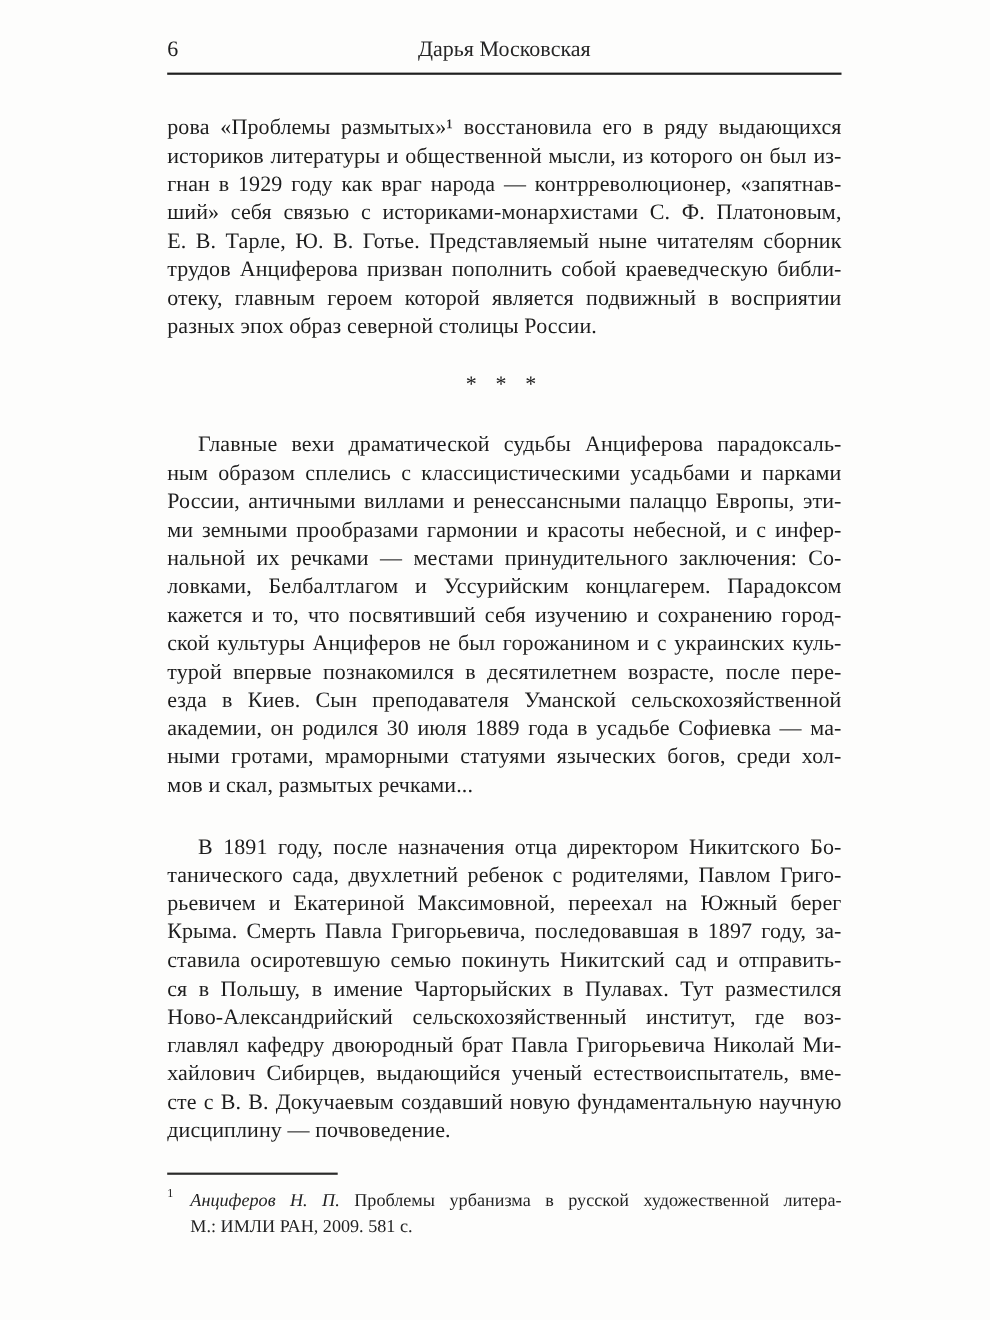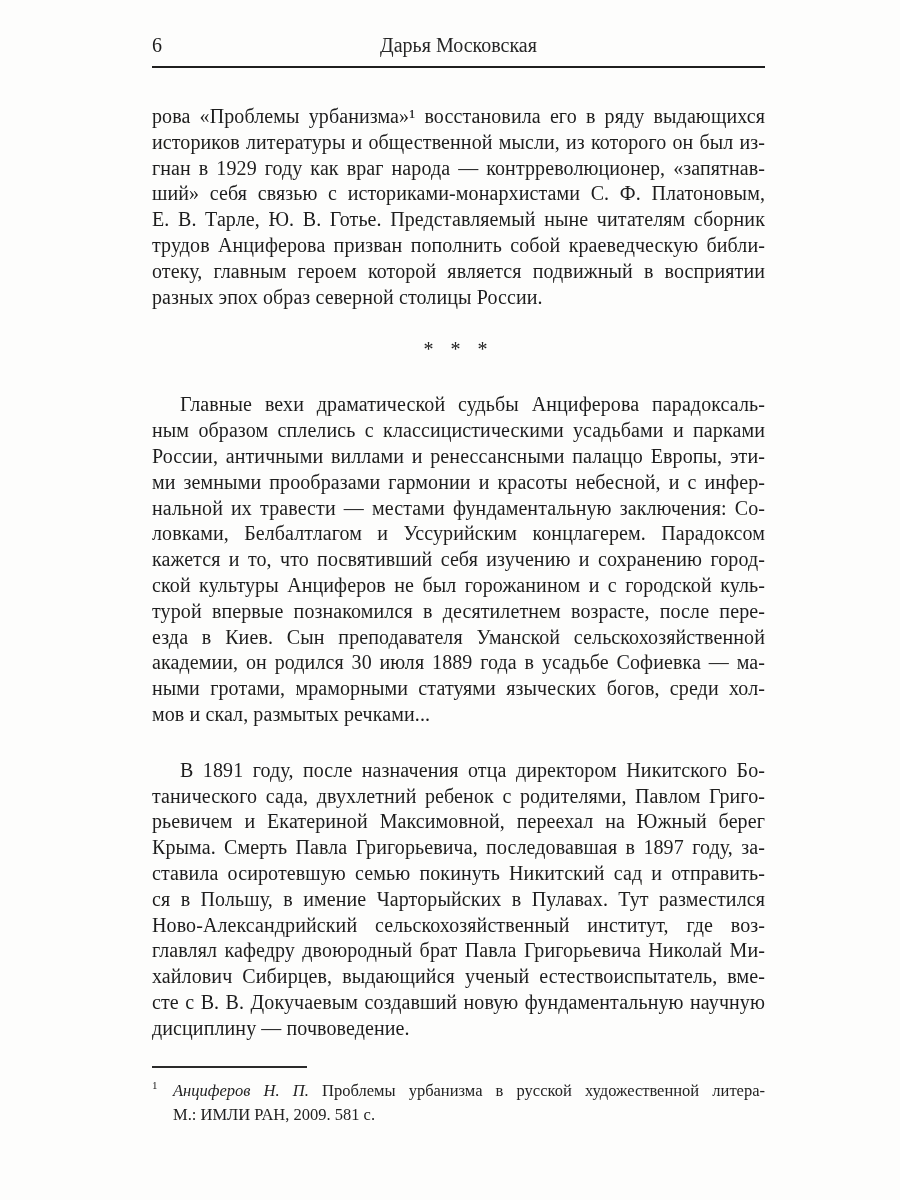--- a/index.html
+++ b/index.html
@@ -116,41 +116,41 @@
 
   <header class="running-header">
     <span class="page-num">6</span>
     <span class="running-head">Дарья Московская</span>
   </header>
 
   <div class="header-rule"></div>
 
   <main class="body-text">
     <section class="paragraph">
-        <div class="line">рова «Проблемы урбанизма»¹ восстановила его в ряду выдающихся</div>
+        <div class="line">рова «Проблемы размытых»¹ восстановила его в ряду выдающихся</div>
         <div class="line">историков литературы и общественной мысли, из которого он был из-</div>
         <div class="line">гнан в 1929 году как враг народа — контрреволюционер, «запятнав-</div>
         <div class="line">ший» себя связью с историками-монархистами С. Ф. Платоновым,</div>
         <div class="line">Е. В. Тарле, Ю. В. Готье. Представляемый ныне читателям сборник</div>
         <div class="line">трудов Анциферова призван пополнить собой краеведческую библи-</div>
         <div class="line">отеку, главным героем которой является подвижный в восприятии</div>
         <div class="line last">разных эпох образ северной столицы России.</div>
       </section>
 
     <div class="separator">* * *</div>
 
     <section class="paragraph">
         <div class="line indent">Главные вехи драматической судьбы Анциферова парадоксаль-</div>
         <div class="line">ным образом сплелись с классицистическими усадьбами и парками</div>
         <div class="line">России, античными виллами и ренессансными палаццо Европы, эти-</div>
         <div class="line">ми земными прообразами гармонии и красоты небесной, и с инфер-</div>
-        <div class="line">нальной их травести — местами фундаментальную заключения: Со-</div>
+        <div class="line">нальной их речками — местами принудительного заключения: Со-</div>
         <div class="line">ловками, Белбалтлагом и Уссурийским концлагерем. Парадоксом</div>
         <div class="line">кажется и то, что посвятивший себя изучению и сохранению город-</div>
-        <div class="line">ской культуры Анциферов не был горожанином и с городской куль-</div>
+        <div class="line">ской культуры Анциферов не был горожанином и с украинских куль-</div>
         <div class="line">турой впервые познакомился в десятилетнем возрасте, после пере-</div>
         <div class="line">езда в Киев. Сын преподавателя Уманской сельскохозяйственной</div>
         <div class="line">академии, он родился 30 июля 1889 года в усадьбе Софиевка — ма-</div>
         <div class="line">ными гротами, мраморными статуями языческих богов, среди хол-</div>
         <div class="line last">мов и скал, размытых речками...</div>
       </section>
 
     <section class="paragraph">
         <div class="line indent">В 1891 году, после назначения отца директором Никитского Бо-</div>
         <div class="line">танического сада, двухлетний ребенок с родителями, Павлом Григо-</div>

